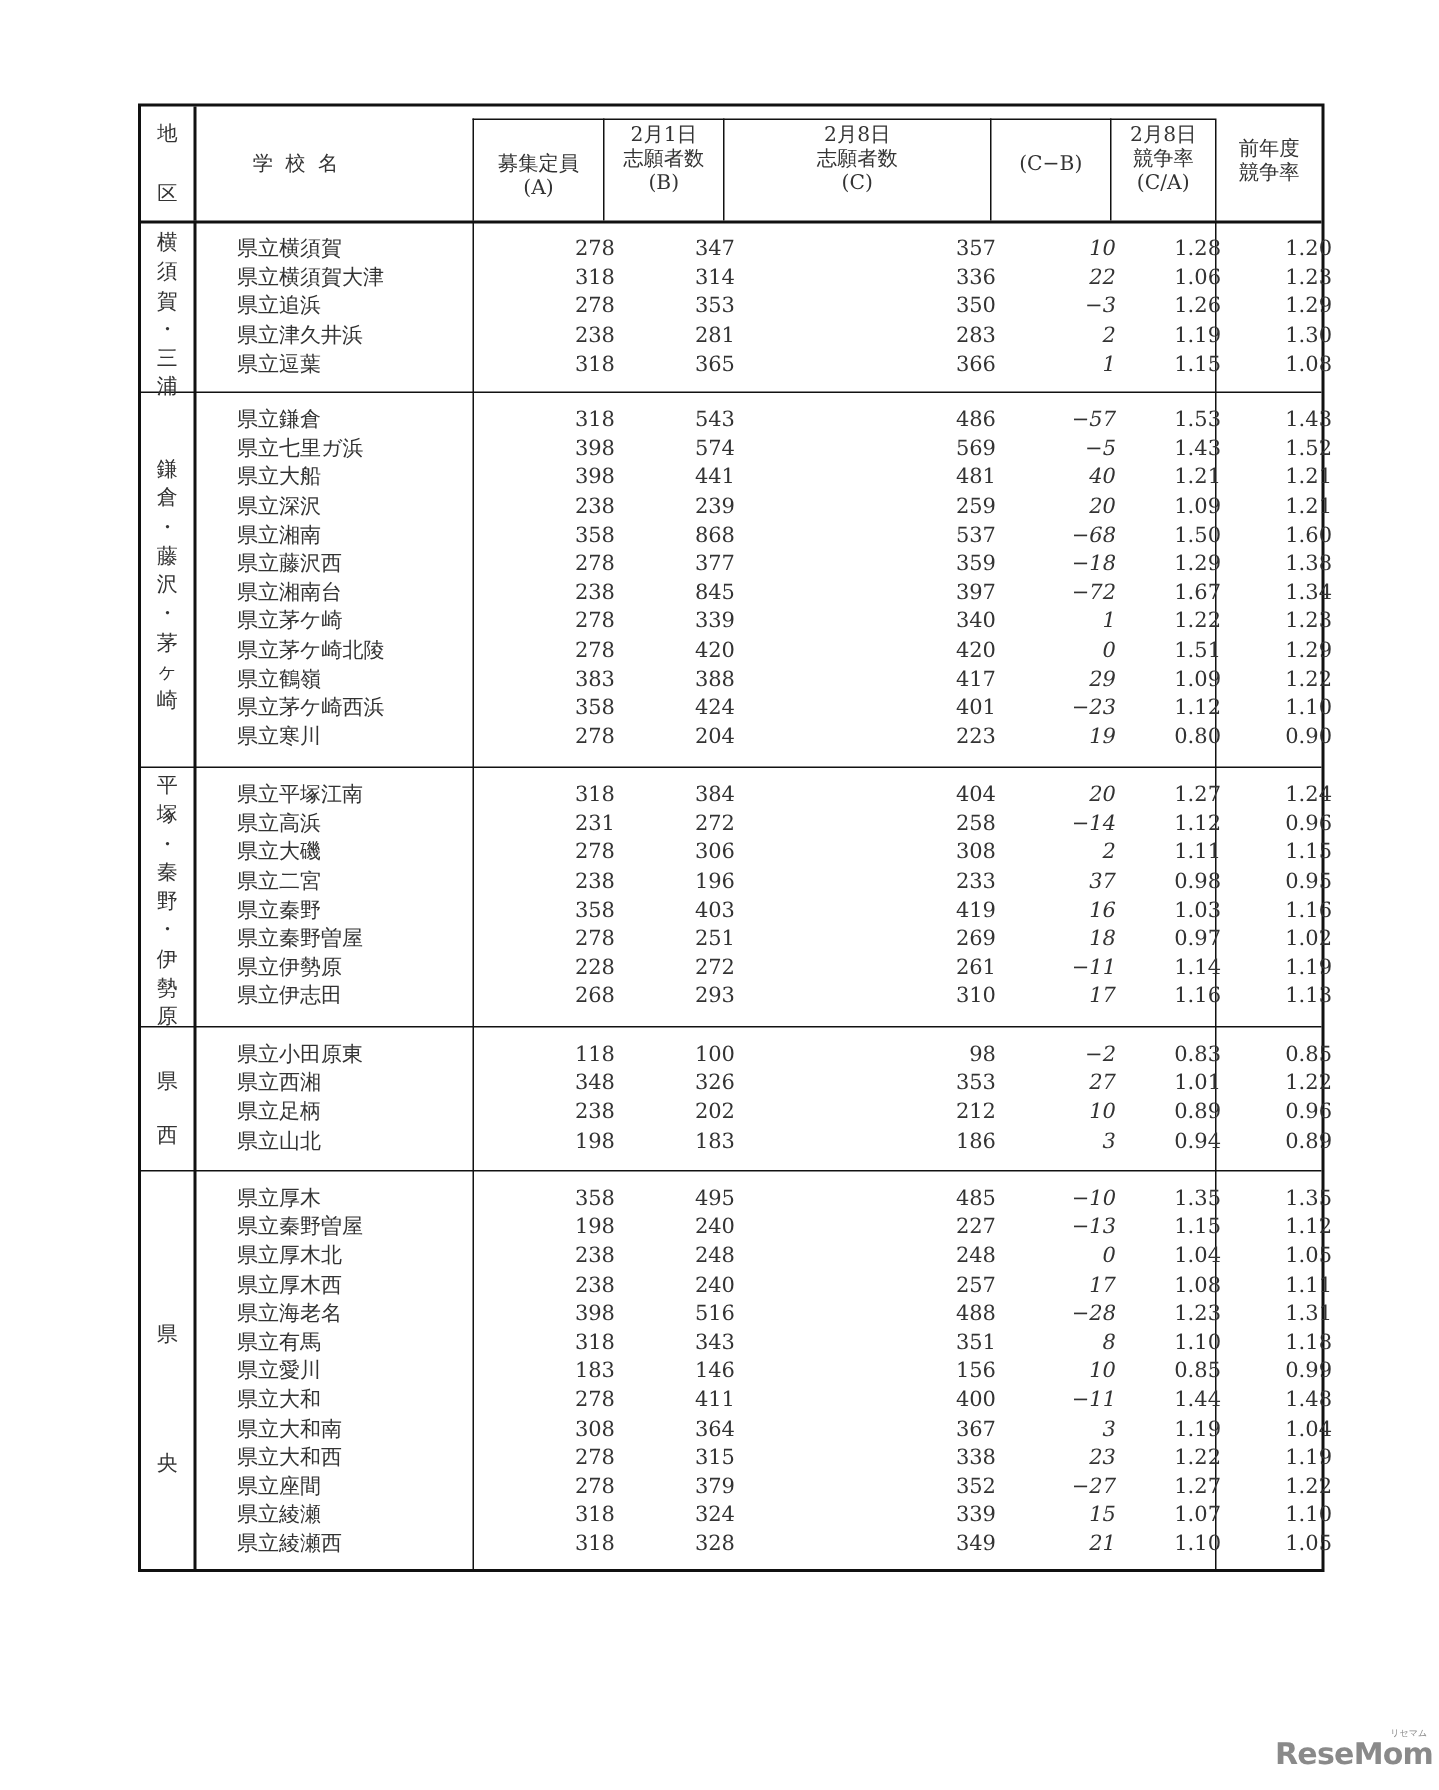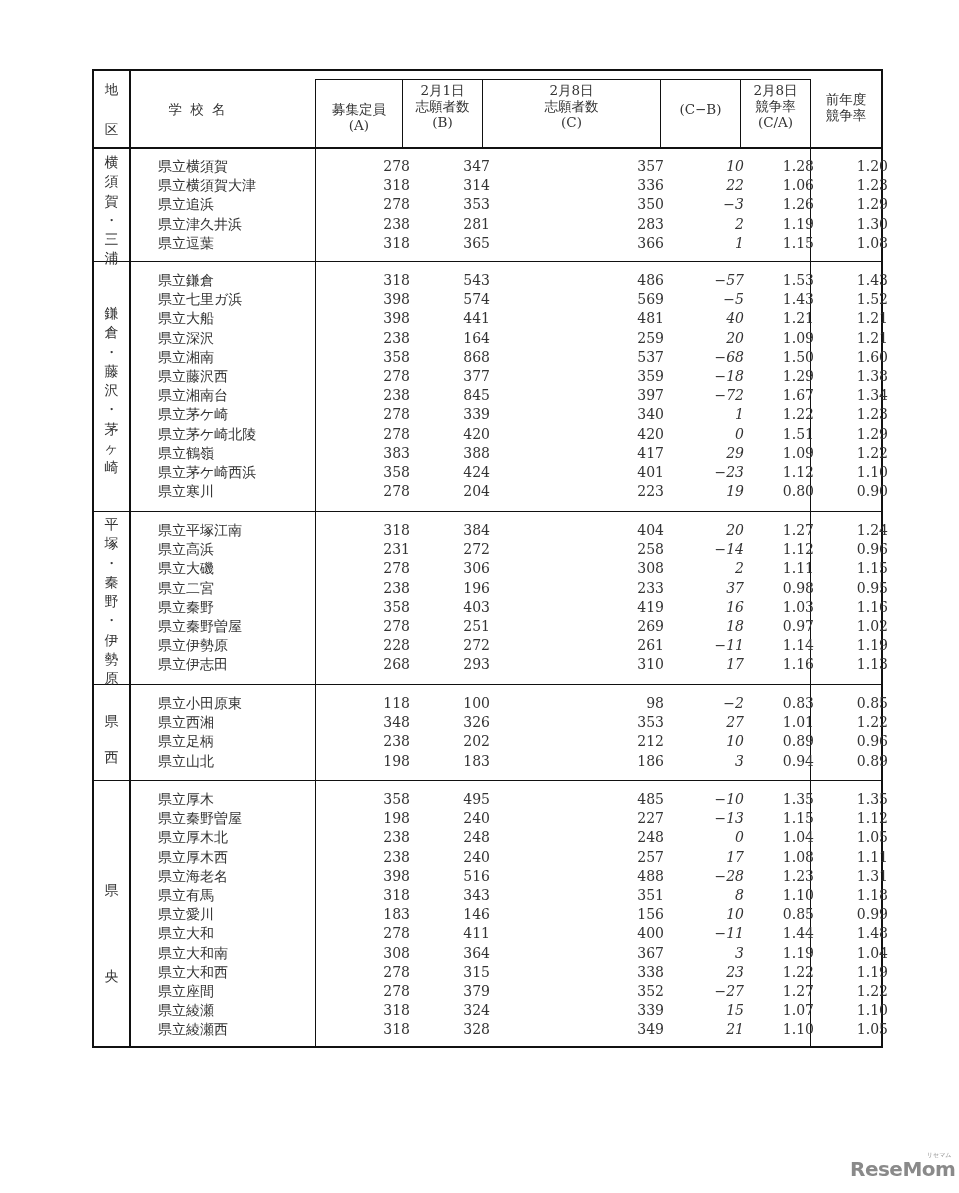--- a/index.html
+++ b/index.html
@@ -172,21 +172,21 @@
         <span class="num c-a">398</span>
         <span class="num c-b">441</span>
         <span class="num c-c">481</span>
         <span class="num c-d">40</span>
         <span class="num c-e">1.21</span>
         <span class="num c-f">1.21</span>
       </div>
     <div class="row" style="top:66.6px;">
         <span class="name">県立深沢</span>
         <span class="num c-a">238</span>
-        <span class="num c-b">164</span>
+        <span class="num c-b">239</span>
         <span class="num c-c">259</span>
         <span class="num c-d">20</span>
         <span class="num c-e">1.09</span>
         <span class="num c-f">1.21</span>
       </div>
     <div class="row" style="top:85.8px;">
         <span class="name">県立湘南</span>
         <span class="num c-a">358</span>
         <span class="num c-b">868</span>
         <span class="num c-c">537</span>

